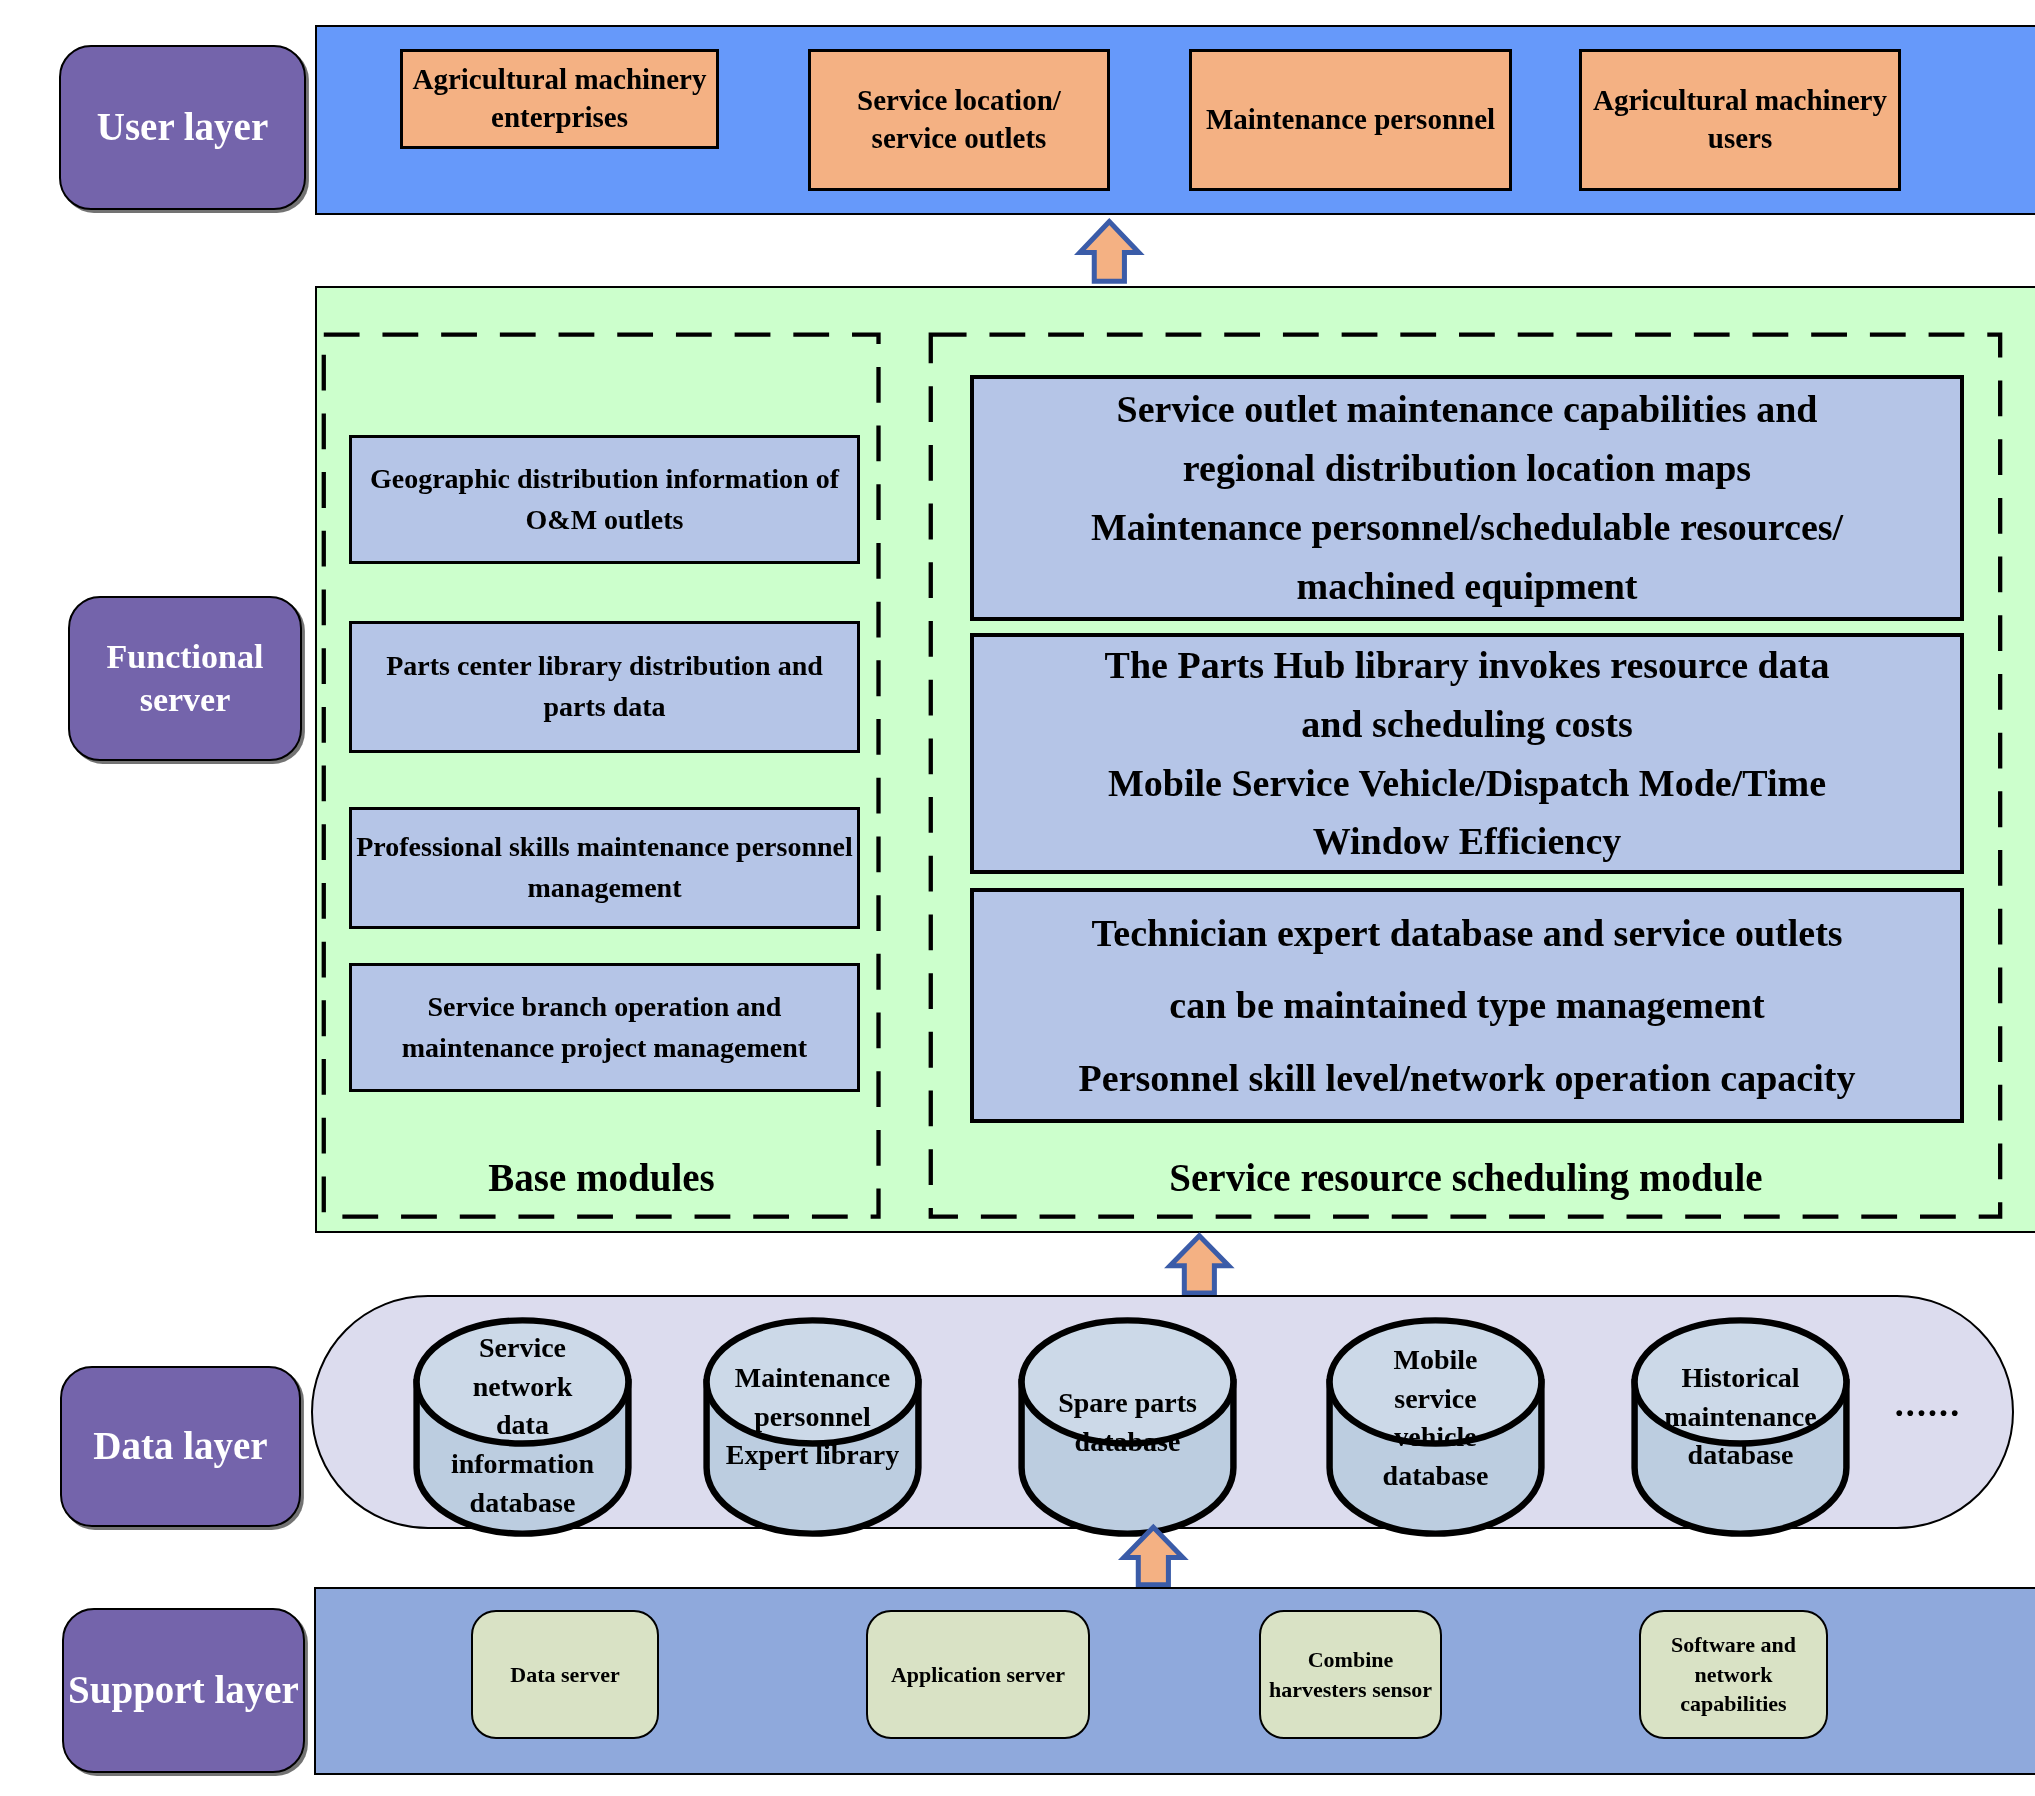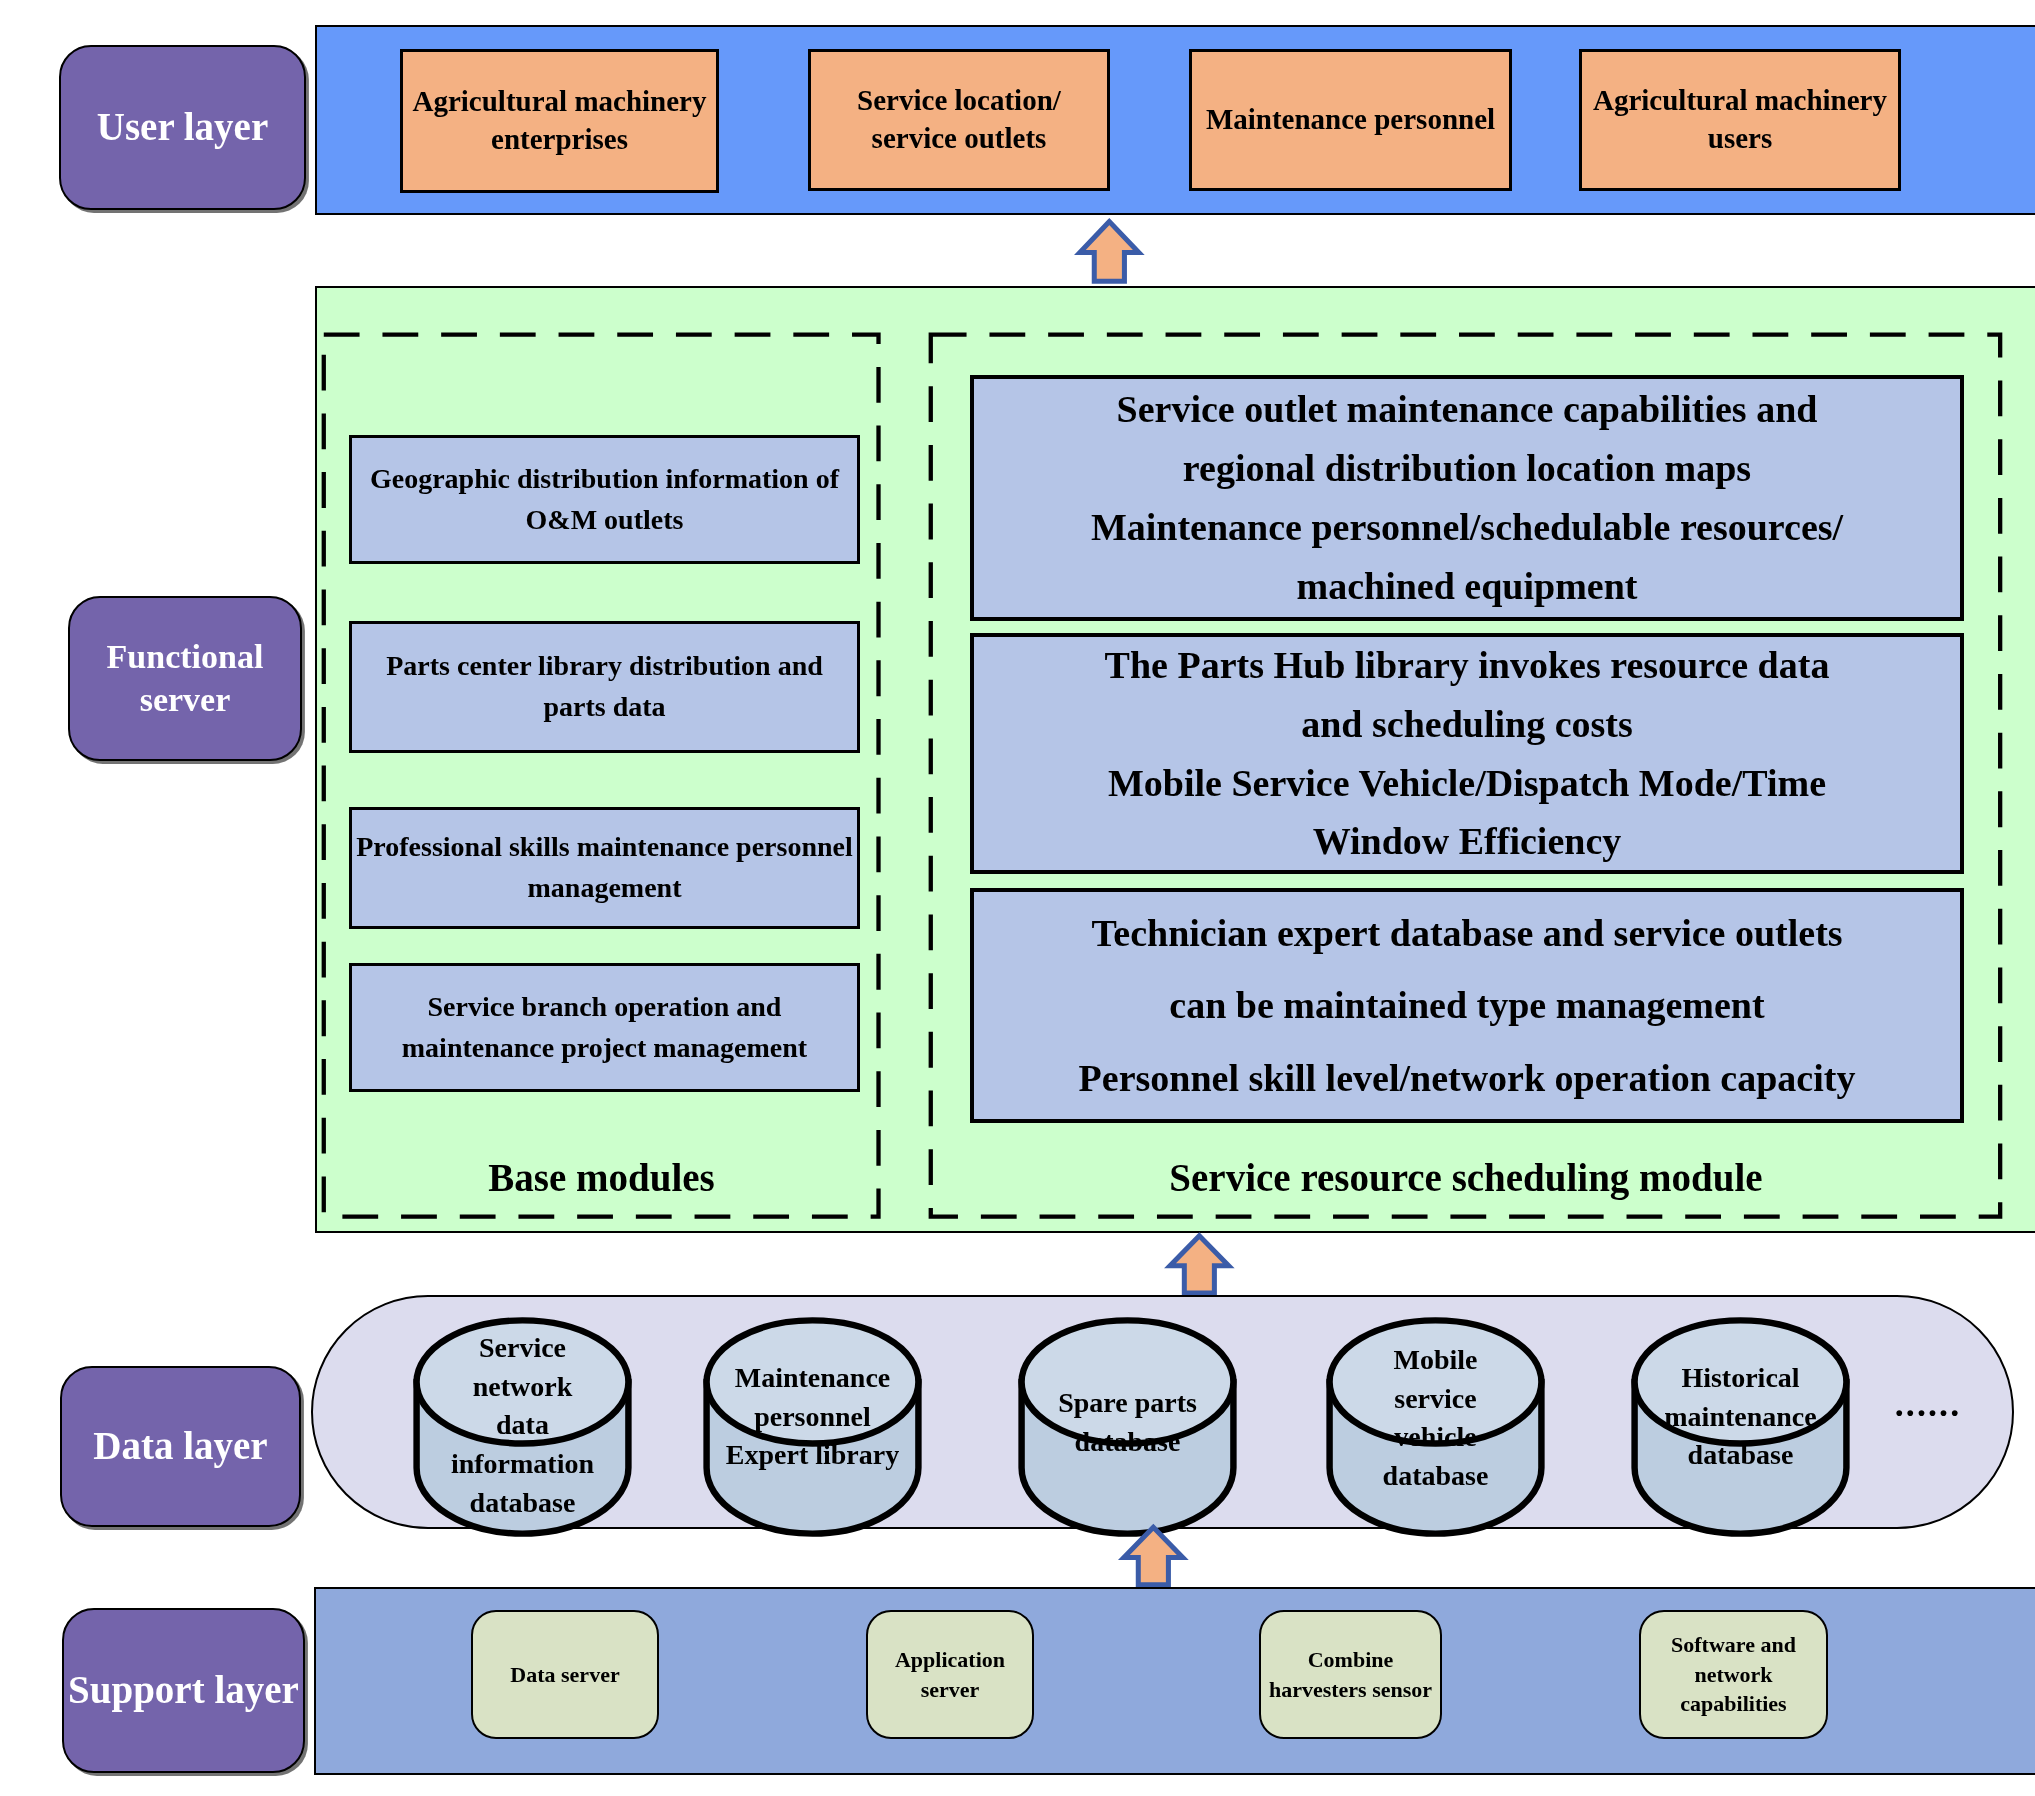--- a/index.html
+++ b/index.html
@@ -44,21 +44,21 @@
 <body>
 
 <div id="canvas">
 
   <div class="abs band-user" style="left:285px;top:25px;width:1724px;height:190px;"></div>
 
   <div class="abs plabel flexc" style="left:29px;top:45px;width:247px;height:165px;">
     <span>User layer</span>
   </div>
 
-  <div class="abs ubox flexc pre" style="left:370px;top:49px;width:319px;height:144px;text-align:center;">
+  <div class="abs ubox flexc pre" style="left:370px;top:49px;width:319px;height:100px;text-align:center;">
     <span>Agricultural machinery enterprises</span>
   </div>
   <div class="abs ubox flexc pre" style="left:778px;top:49px;width:302px;height:142px;">
     <span>Service location/
 service outlets</span>
   </div>
   <div class="abs ubox flexc pre" style="left:1159px;top:49px;width:323px;height:142px;">
     <span>Maintenance personnel</span>
   </div>
   <div class="abs ubox flexc pre" style="left:1549px;top:49px;width:322px;height:142px;">
@@ -185,21 +185,21 @@
 
   <div class="abs band-support" style="left:284px;top:1587px;width:1728px;height:188px;"></div>
 
   <div class="abs plabel flexc" style="left:32px;top:1608px;width:243px;height:165px;">
     <span>Support layer</span>
   </div>
 
   <div class="abs sbox flexc" style="left:441px;top:1610px;width:188px;height:129px;">
     <span>Data server</span>
   </div>
-  <div class="abs sbox flexc" style="left:836px;top:1610px;width:168px;height:129px;">
+  <div class="abs sbox flexc" style="left:836px;top:1610px;width:224px;height:129px;">
     <span>Application server</span>
   </div>
   <div class="abs sbox flexc" style="left:1229px;top:1610px;width:183px;height:129px;">
     <span>Combine harvesters sensor</span>
   </div>
   <div class="abs sbox flexc" style="left:1609px;top:1610px;width:189px;height:129px;">
     <span>Software and network capabilities</span>
   </div>
 
 </div>

